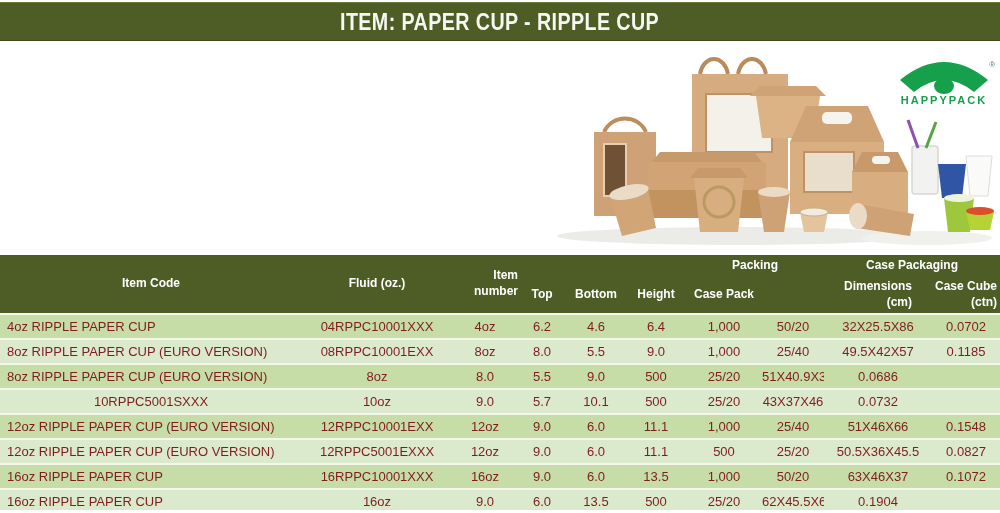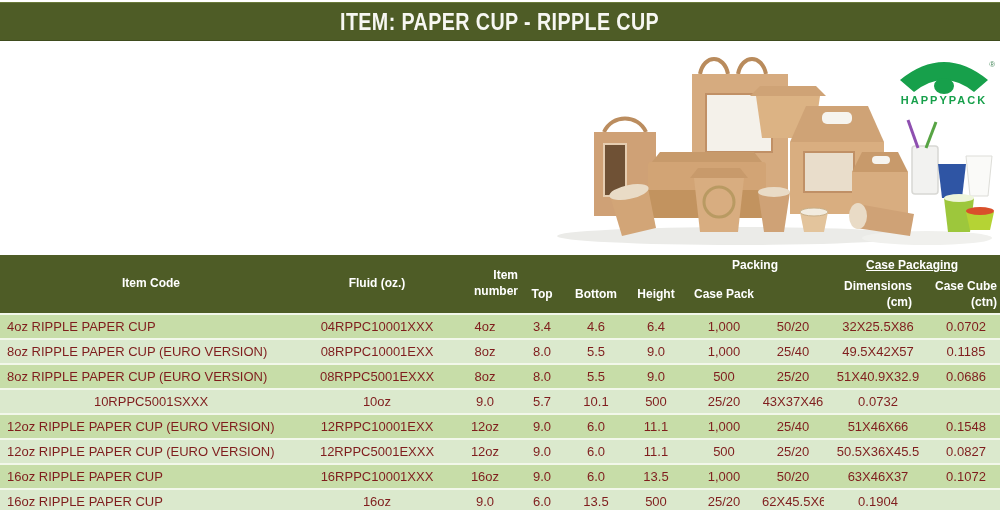--- a/index.html
+++ b/index.html
@@ -90,21 +90,21 @@
     display: flex;
     align-items: center;
     justify-content: center;
     text-align: right;
     white-space: pre-line;
     line-height: 1.3;
   }
   .hc.span2 { grid-row: 1 / 3; }
   .hc.row2  { grid-row: 2; }
   .hc.group-packing   { grid-row: 1; grid-column: 7 / 9; }
-  .hc.group-casepack  { grid-row: 1; grid-column: 9 / 11; text-decoration: underline; }
+  .hc.group-casepack  { grid-row: 1; grid-column: 9 / 11; }
   .hc.col4 { grid-column: 4; } .hc.col5 { grid-column: 5; }
   .hc.col6 { grid-column: 6; } .hc.col7 { grid-column: 7; }
   .hc.col8 { grid-column: 8; } .hc.col9 { grid-column: 9; }
   .hc.col10 { grid-column: 10; }
 
   .trow {
     height: 25px;
     align-items: center;
     font-size: 13px;
     color: #7f1d1d;
@@ -217,21 +217,21 @@
       <div class="hc row2 col10">Case Cube
 (ctn)</div>
       <div class="hc row2 col9">Dimensions
 (cm)</div>
     </div>
 
     <div class="trow grid-cols">
       <div class="dc left">4oz RIPPLE PAPER CUP</div>
       <div class="dc">04RPPC10001XXX</div>
       <div class="dc">4oz</div>
-      <div class="dc">3.4</div>
+      <div class="dc">6.2</div>
       <div class="dc">4.6</div>
       <div class="dc">6.4</div>
       <div class="dc">1,000</div>
       <div class="dc">50/20</div>
       <div class="dc">32X25.5X86</div>
       <div class="dc">0.0702</div>
     </div>
 
     <div class="trow grid-cols">
       <div class="dc left">8oz RIPPLE PAPER CUP (EURO VERSION)</div>
@@ -241,21 +241,20 @@
       <div class="dc">5.5</div>
       <div class="dc">9.0</div>
       <div class="dc">1,000</div>
       <div class="dc">25/40</div>
       <div class="dc">49.5X42X57</div>
       <div class="dc">0.1185</div>
     </div>
 
     <div class="trow grid-cols">
       <div class="dc left">8oz RIPPLE PAPER CUP (EURO VERSION)</div>
-      <div class="dc">08RPPC5001EXXX</div>
       <div class="dc">8oz</div>
       <div class="dc">8.0</div>
       <div class="dc">5.5</div>
       <div class="dc">9.0</div>
       <div class="dc">500</div>
       <div class="dc">25/20</div>
       <div class="dc">51X40.9X32.9</div>
       <div class="dc">0.0686</div>
     </div>
 

